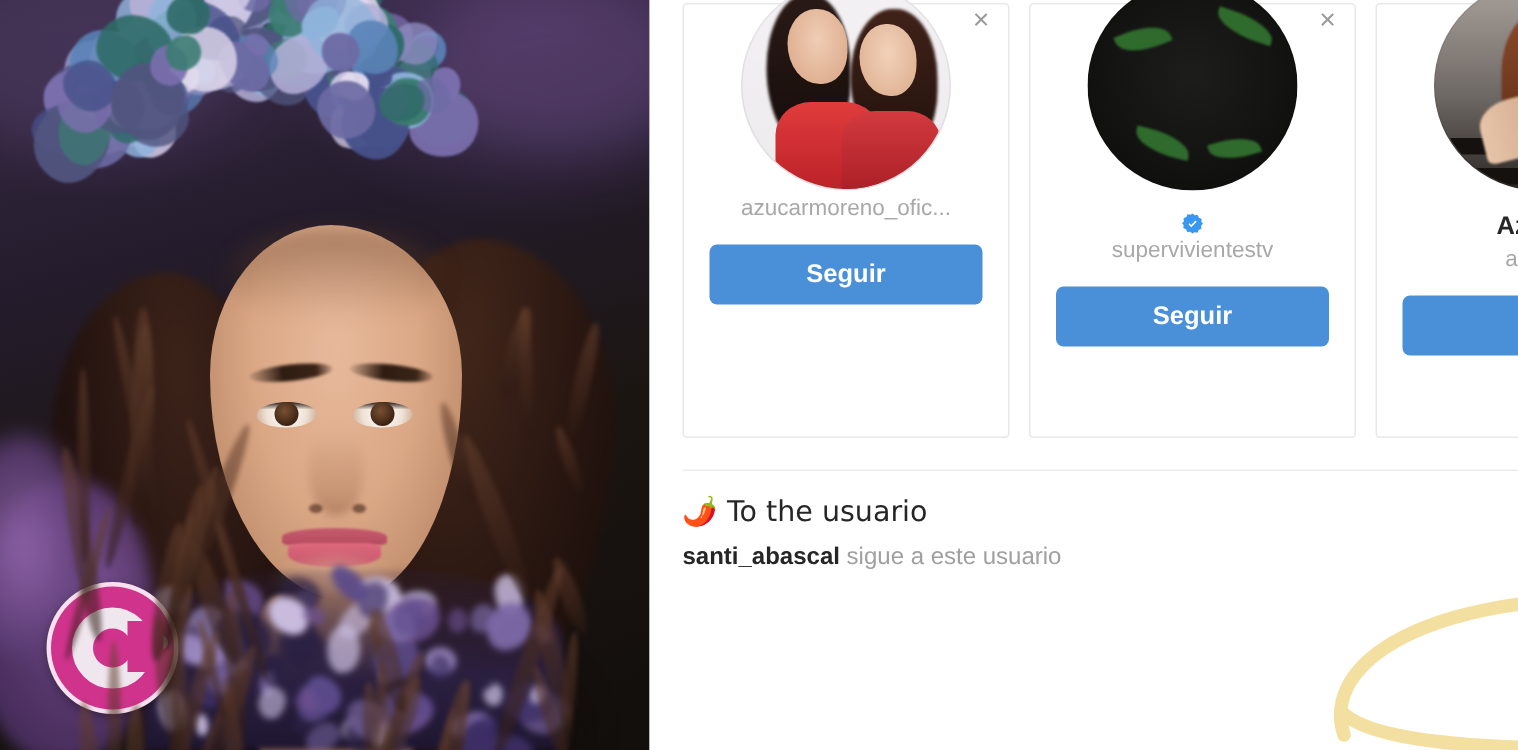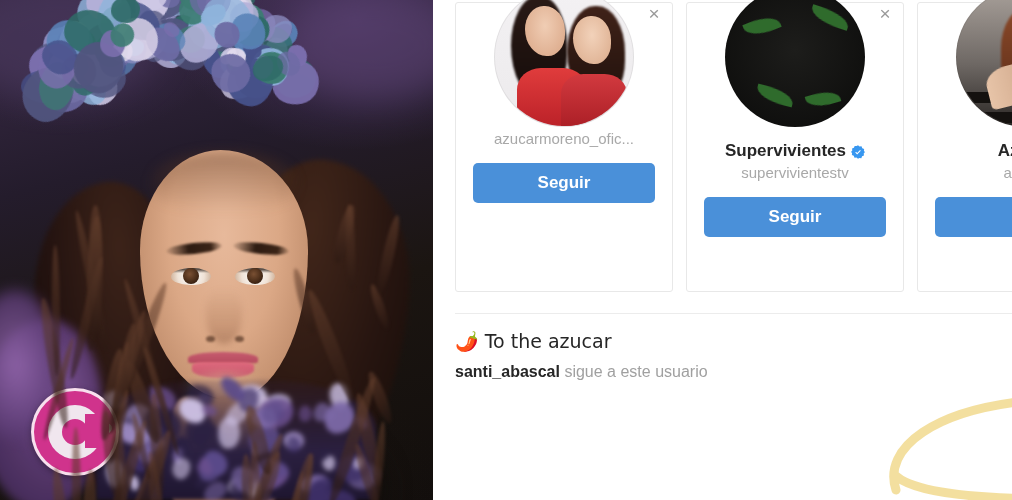--- a/index.html
+++ b/index.html
@@ -566,21 +566,20 @@
 
       <div class="sug-card">
         <div class="close-x">×</div>
         <div class="avatar av2">
           <div class="leaf" style="left:18px;top:30px;width:36px;height:16px;transform:rotate(-22deg);"></div>
           <div class="leaf" style="left:84px;top:22px;width:40px;height:15px;transform:rotate(18deg);"></div>
           <div class="leaf" style="left:30px;top:100px;width:38px;height:15px;transform:rotate(14deg);"></div>
           <div class="leaf" style="left:80px;top:104px;width:34px;height:14px;transform:rotate(-16deg);"></div>
         </div>
         <div class="sug-name">
-          <span>Supervivientes</span>
           <span class="verified">
             <svg viewBox="0 0 24 24" width="14" height="14">
               <path fill="#3897f0" d="M12 .5l2.6 2.2 3.4-.4 1.3 3.2 3.2 1.3-.4 3.4L24 12l-2.2 2.6.4 3.4-3.2 1.3-1.3 3.2-3.4-.4L12 23.5l-2.6-2.2-3.4.4-1.3-3.2-3.2-1.3.4-3.4L0 12l2.2-2.6-.4-3.4 3.2-1.3L6.3 1.5l3.4.4z"></path>
               <path fill="#fff" d="M10.6 16.2l-3.3-3.3 1.3-1.3 2 2 4.9-4.9 1.3 1.3z"></path>
             </svg>
           </span>
         </div>
         <div class="sug-user">supervivientestv</div>
         <button class="follow-btn">Seguir</button>
       </div>
@@ -597,21 +596,21 @@
           <span>Azucar</span>
         </div>
         <div class="sug-user">azucar</div>
         <button class="follow-btn">Se</button>
       </div>
     </div>
 
     <div class="divider"></div>
 
     <div class="bio">
-      <div class="bio-line emoji">🌶️ To the azucar</div>
+      <div class="bio-line emoji">🌶️ To the usuario</div>
       <div class="followed">
         <b>santi_abascal</b>
         <span>sigue a este usuario</span>
       </div>
     </div>
 
     <svg class="annot" viewBox="0 0 430 122">
       <path d="M 8 108 C -6 66, 46 26, 150 18 C 268 9, 412 28, 408 66 C 405 98, 300 116, 196 117 C 96 118, 24 112, 6 92" fill="none" stroke="#f2dd9a" stroke-width="9" stroke-linecap="round" opacity=".95"></path>
       <path d="M 404 58 C 400 92, 306 112, 206 114" fill="none" stroke="#f5e4ad" stroke-width="7" stroke-linecap="round" opacity=".85"></path>
     </svg>

